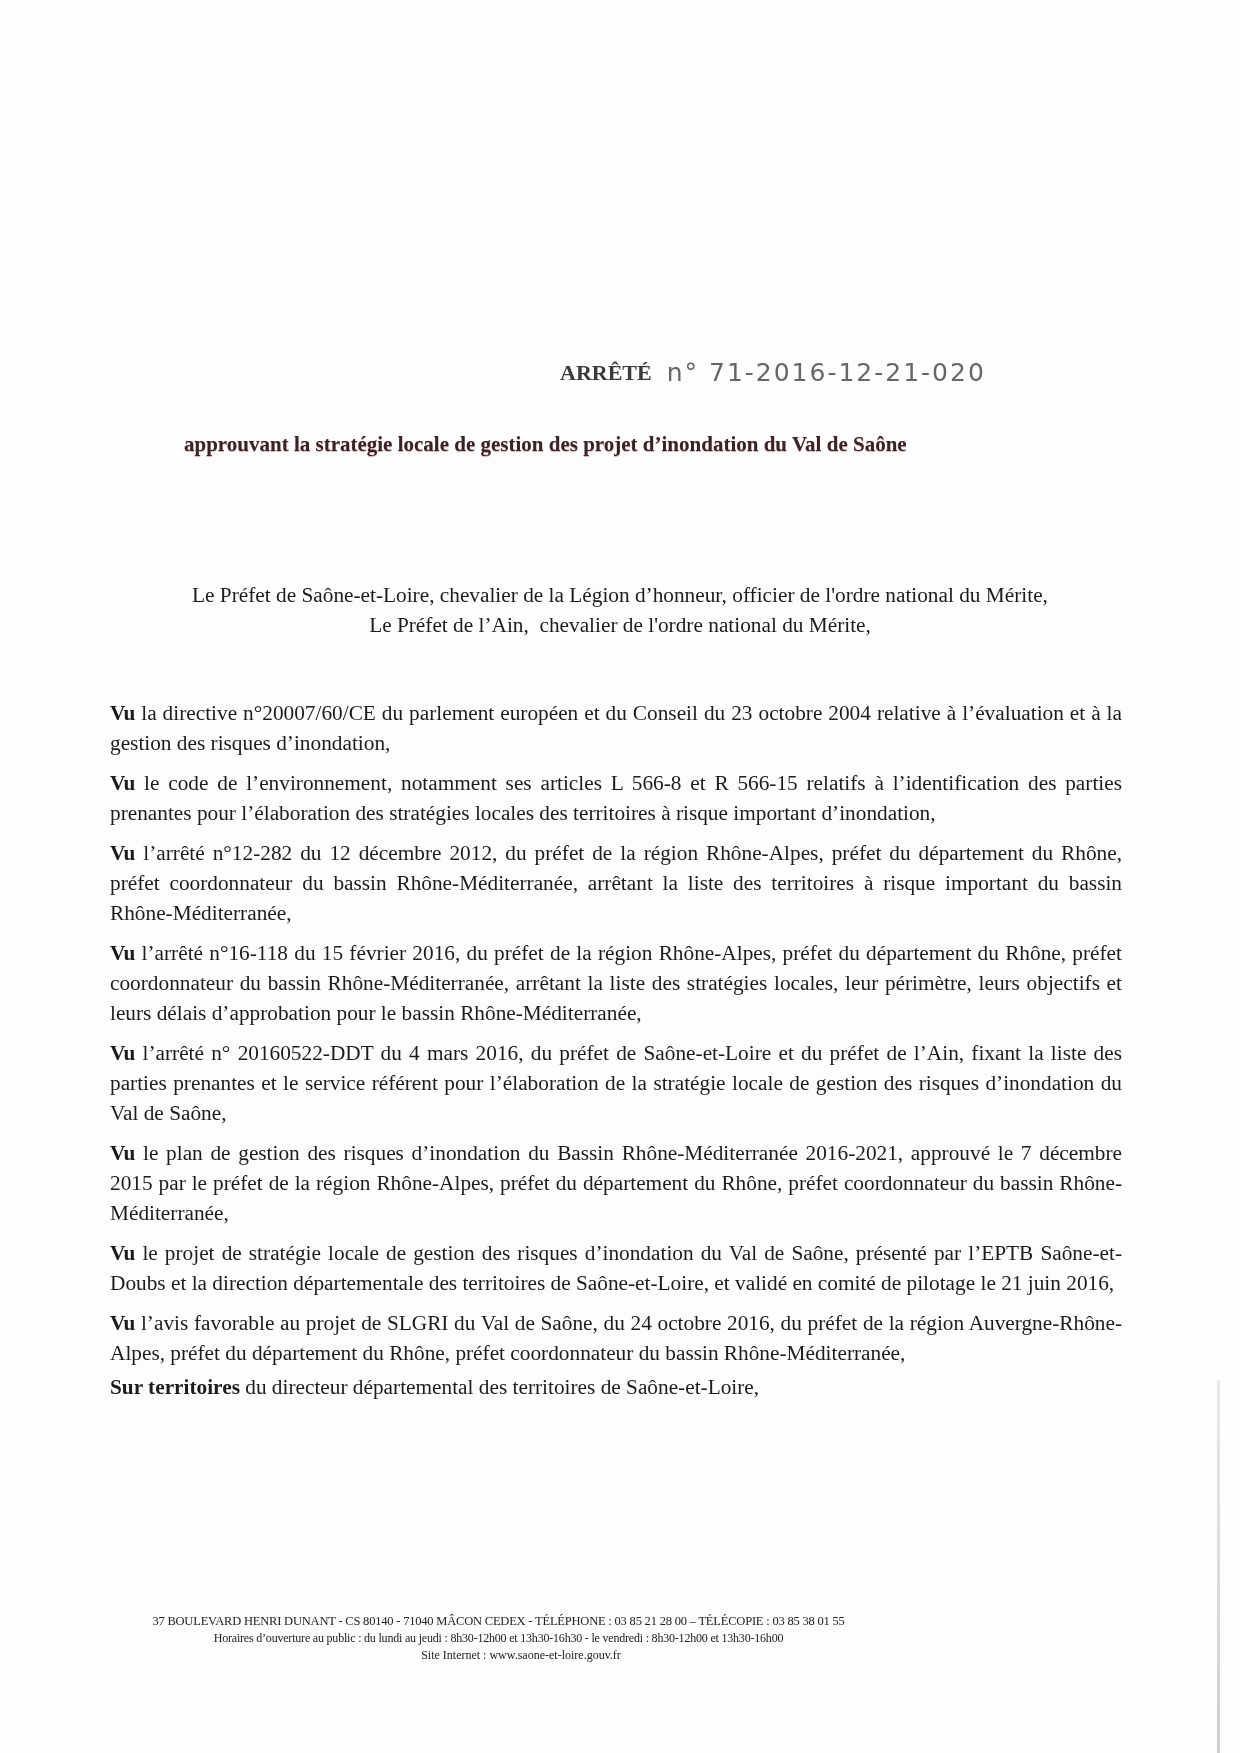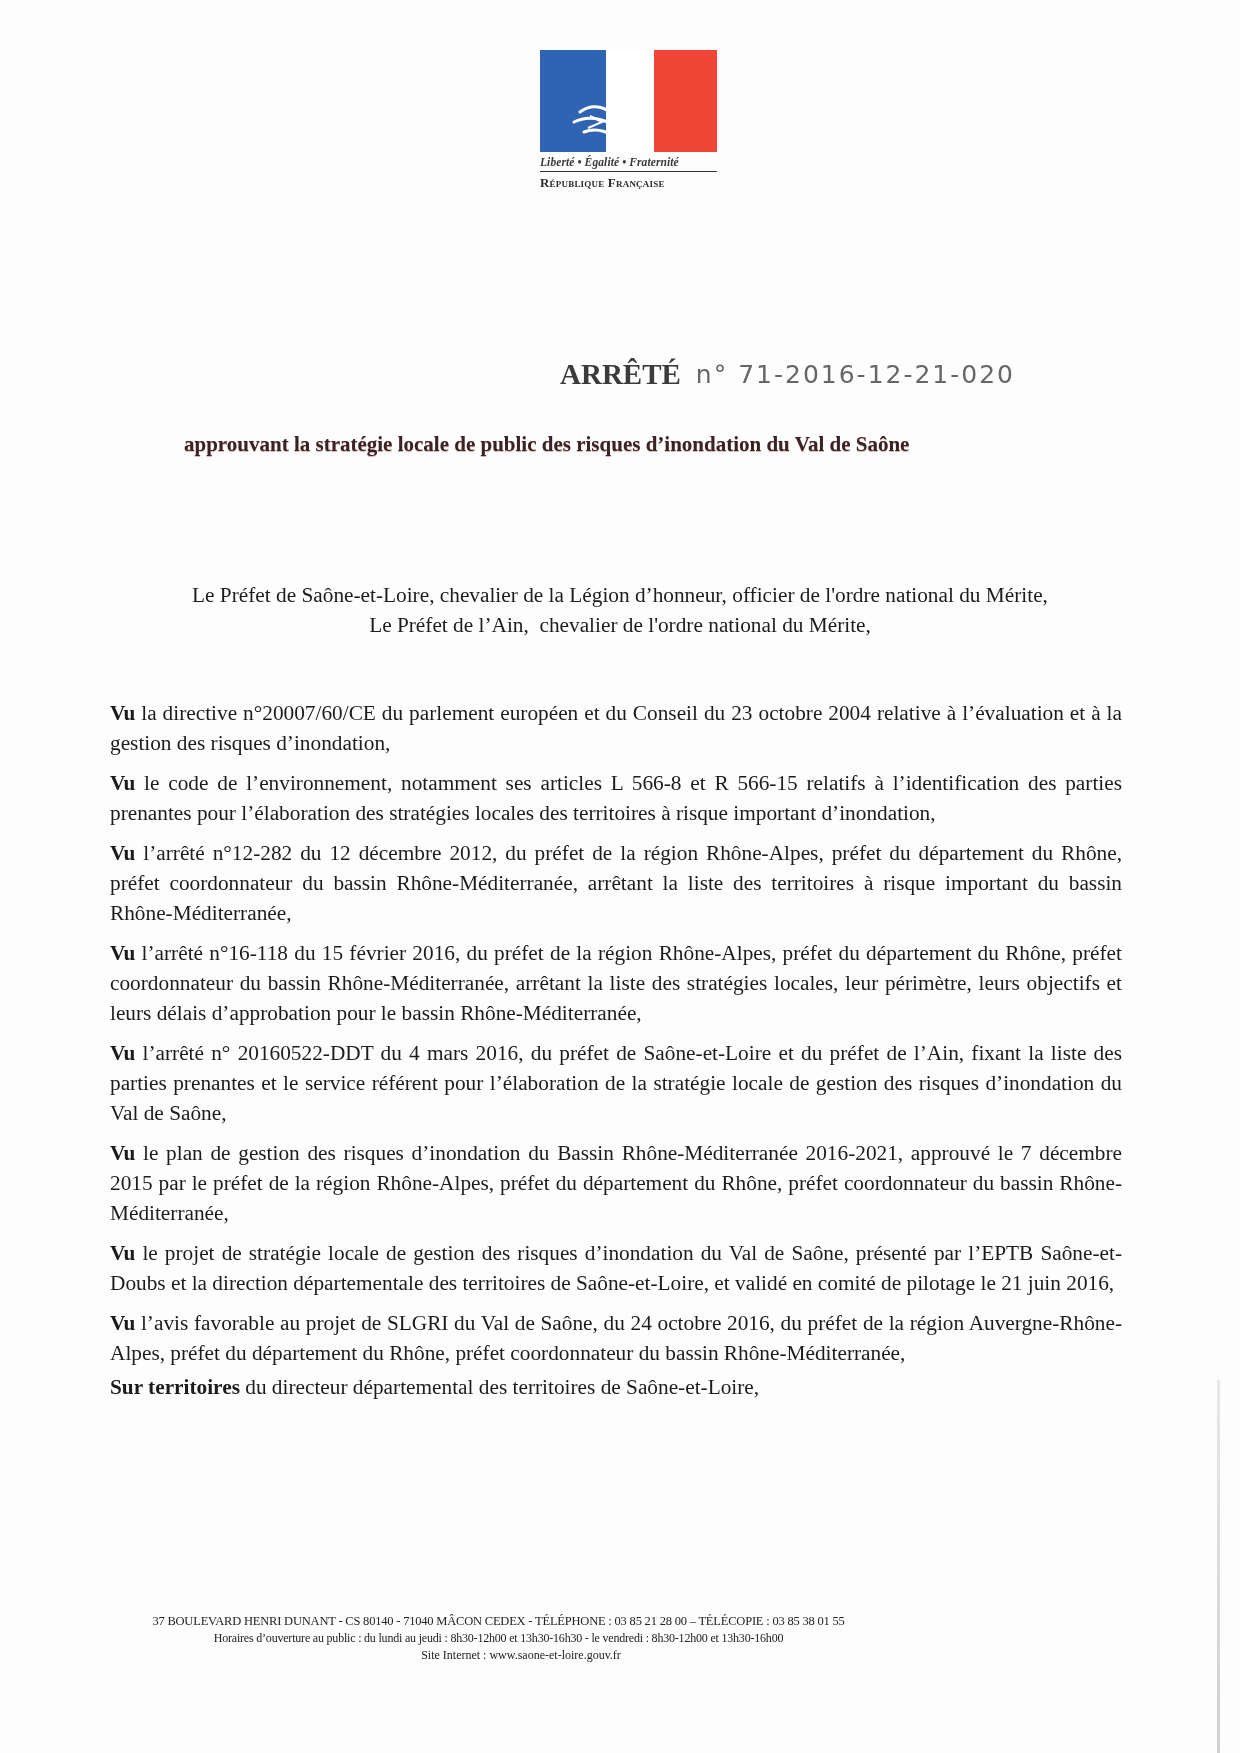--- a/index.html
+++ b/index.html
@@ -11,21 +11,21 @@
   .flag { position: relative; width: 177px; height: 102px; }
   .flag .blue { position: absolute; left: 0; top: 0; width: 66px; height: 102px; background: #2f63b4; }
   .flag .white { position: absolute; left: 66px; top: 0; width: 48px; height: 102px; background: #fff; }
   .flag .red { position: absolute; left: 114px; top: 0; width: 63px; height: 102px; background: #ef4638; }
   .flag svg { position: absolute; left: 0; top: 0; }
   .motto { font-family: "Liberation Serif", serif; font-style: italic; font-weight: bold; font-size: 11.5px; color: #3a3a3a; margin-top: 4px; white-space: nowrap; letter-spacing: 0.1px; }
   .logo-rule { width: 177px; height: 1px; background: #333; margin-top: 3px; }
   .republic { font-family: "Liberation Serif", serif; font-weight: bold; font-size: 13px; color: #2c2c2c; margin-top: 3px; white-space: nowrap; font-variant: small-caps; letter-spacing: 0.2px; }
 
   .title-row { position: absolute; left: 560px; top: 358px; white-space: nowrap; }
-  .title-word { font-family: "Liberation Serif", serif; font-weight: bold; font-size: 29px; color: #3b3b3b; vertical-align: middle; }
+  .title-word { font-family: "Liberation Serif", serif; font-weight: bold; font-size: 22px; color: #3b3b3b; vertical-align: middle; }
   .title-num { font-family: "DejaVu Sans", sans-serif; font-weight: normal; font-size: 25px; color: #666; margin-left: 11px; letter-spacing: 2px; vertical-align: middle; text-align: right; }
 
   .subtitle { position: absolute; left: 184px; top: 432px; font-family: "Liberation Serif", serif; font-weight: bold; font-size: 21px; color: #3a2324; white-space: nowrap; text-shadow: 0 1px 0 rgba(160,40,40,0.35); }
 
   .body-text { font-family: "Liberation Serif", serif; font-size: 21.3px; color: #1c1c1c; line-height: 30px; }
   .prefet { position: absolute; left: 115px; top: 580px; width: 1010px; white-space: nowrap; text-align: center; }
 
   .vus { position: absolute; left: 110px; top: 698px; width: 1012px; }
   .vu { text-align: justify; margin: 0 0 10px 0; }
   .vu b { font-weight: bold; }
@@ -34,43 +34,27 @@
   .footer { position: absolute; left: 0; top: 1613px; width: 997px; text-align: center; font-family: "Liberation Serif", serif; color: #222; }
   .footer .line1 { font-size: 12.5px; line-height: 17px; letter-spacing: -0.2px; }
   .footer .line2 { font-size: 12px; line-height: 17px; letter-spacing: -0.2px; }
   .footer .line3 { font-size: 12px; line-height: 17px; padding-left: 45px; }
 </style>
 </head>
 <body>
 
 <div class="page">
 
-  <div class="logo">
-    <div class="flag">
-      <div class="blue"></div>
-      <div class="white"></div>
-      <div class="red"></div>
-      <svg width="177" height="102" viewBox="0 0 177 102">
-        <path d="M66 0 C82 18 88 30 96 42 C100 48 104 50 102 56 C98 62 104 66 100 72 C96 80 102 88 114 102 L114 0 Z" fill="#ffffff"></path>
-        <path d="M114 0 L114 102 C104 90 100 82 104 74 C108 68 102 64 106 58 C110 52 104 46 100 40 C94 30 92 18 114 0 Z" fill="#ef4638" opacity="0"></path>
-        <path d="M40 62 C50 54 62 56 70 62 M34 72 C46 66 60 68 72 74 M44 82 C54 78 64 80 74 86" stroke="#ffffff" stroke-width="3" fill="none" stroke-linecap="round"></path>
-        <path d="M50 66 L62 72 L48 78" stroke="#ffffff" stroke-width="2" fill="none"></path>
-      </svg>
-    </div>
-    <div class="motto">Liberté • Égalité • Fraternité</div>
-    <div class="logo-rule"></div>
-    <div class="republic">République Française</div>
-  </div>
 
   <div class="title-row">
     <span class="title-word">ARRÊTÉ</span>
     <span class="title-num">n° 71-2016-12-21-020</span>
   </div>
 
-  <div class="subtitle">approuvant la stratégie locale de public des risques d’inondation du Val de Saône</div>
+  <div class="subtitle">approuvant la stratégie locale de gestion des projet d’inondation du Val de Saône</div>
 
   <div class="prefet body-text">
     <div>Le Préfet de Saône-et-Loire, chevalier de la Légion d’honneur, officier de l'ordre national du Mérite,</div>
     <div style="white-space: pre;">Le Préfet de l’Ain,  chevalier de l'ordre national du Mérite,</div>
   </div>
 
   <div class="vus body-text">
     <p class="vu"><b>Vu</b><span> la directive n°20007/60/CE du parlement européen et du Conseil du 23 octobre 2004 relative à l’évaluation et à la gestion des risques d’inondation,</span></p>
     <p class="vu"><b>Vu</b><span> le code de l’environnement, notamment ses articles L 566-8 et R 566-15 relatifs à l’identification des parties prenantes pour l’élaboration des stratégies locales des territoires à risque important d’inondation,</span></p>
     <p class="vu"><b>Vu</b><span> l’arrêté n°12-282 du 12 décembre 2012, du préfet de la région Rhône-Alpes, préfet du département du Rhône, préfet coordonnateur du bassin Rhône-Méditerranée, arrêtant la liste des territoires à risque important du bassin Rhône-Méditerranée,</span></p>

